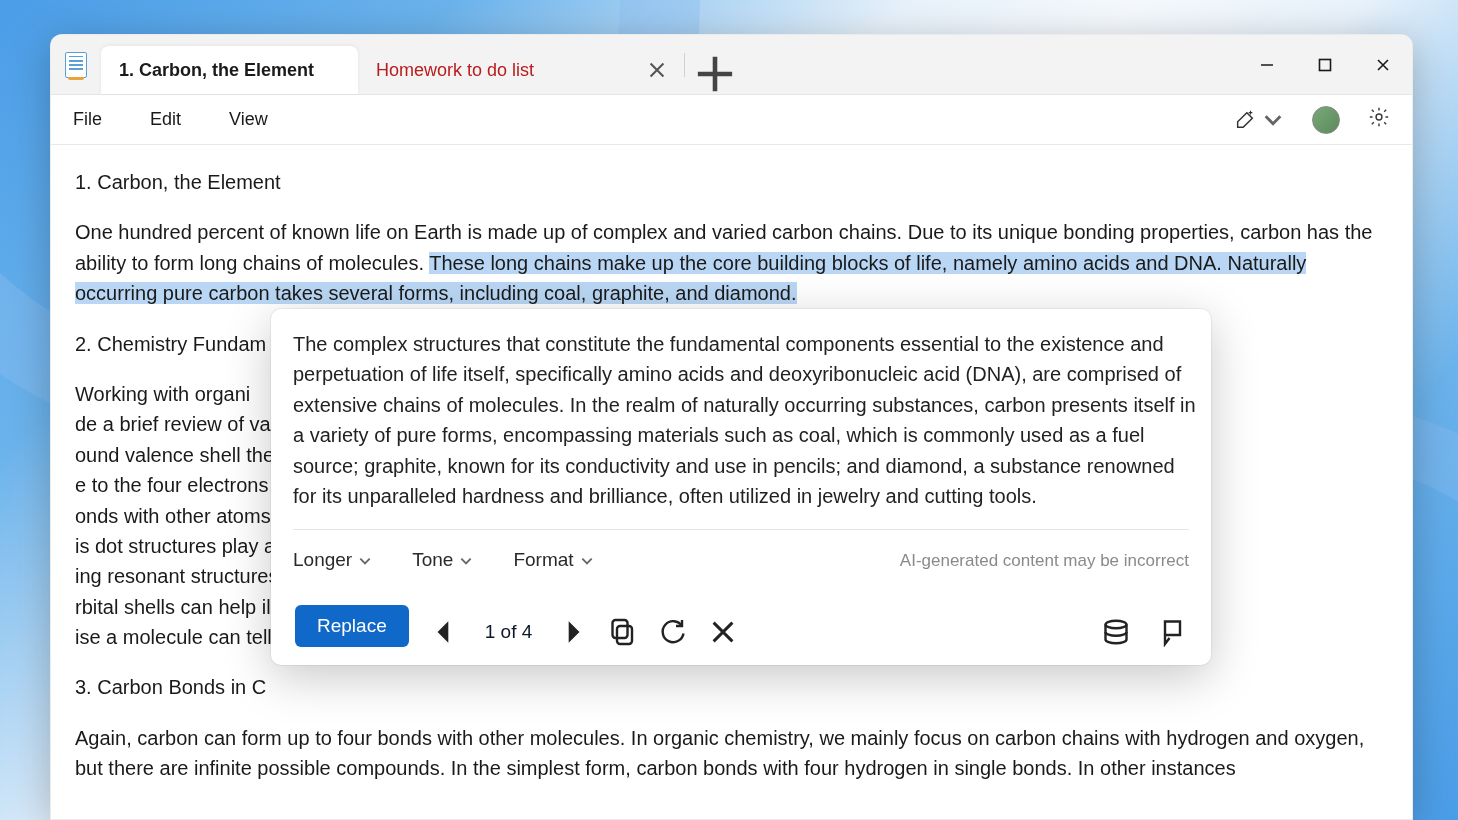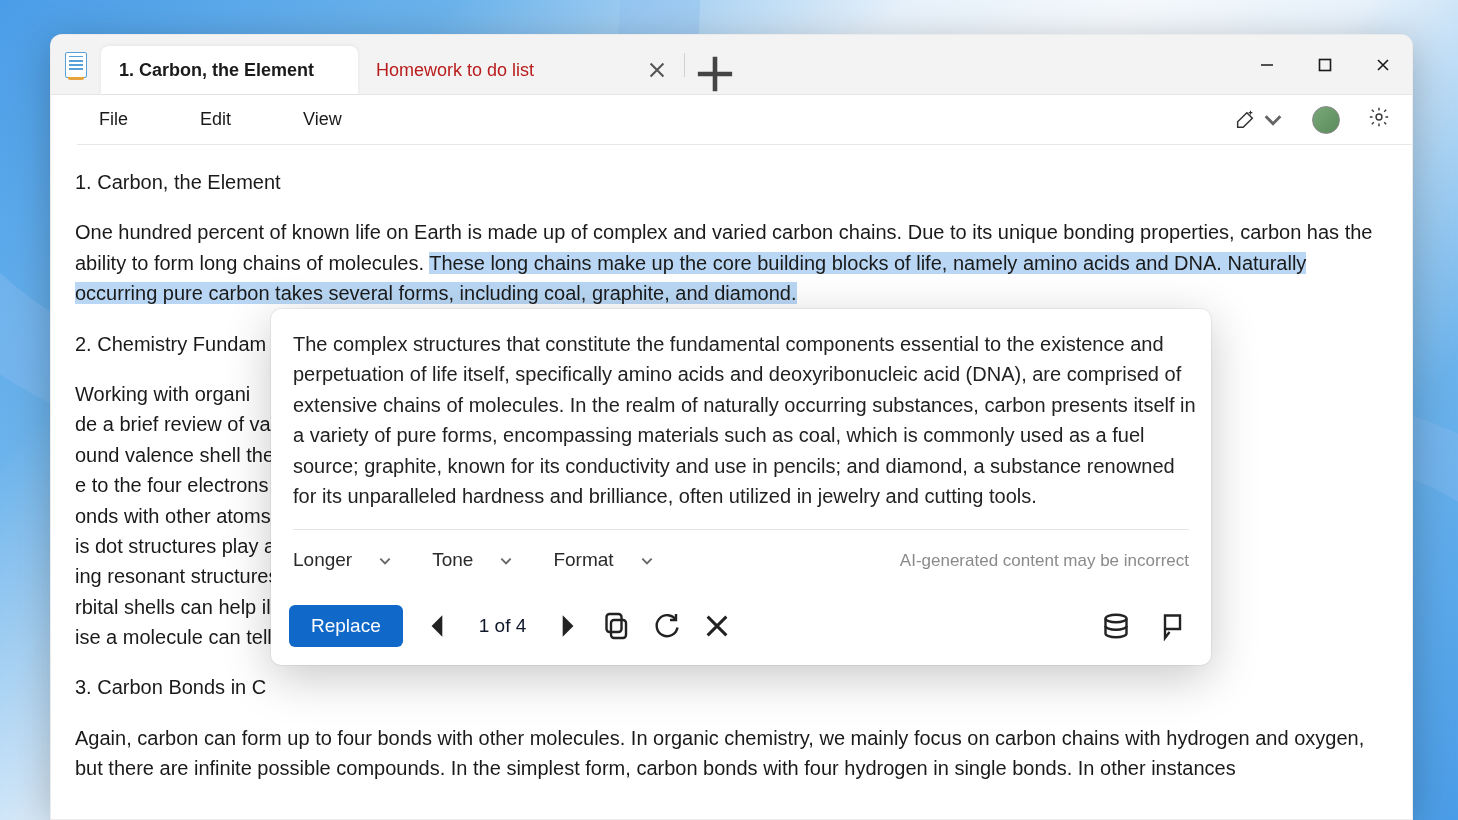--- a/index.html
+++ b/index.html
@@ -127,24 +127,23 @@
 }
 .win-btn svg { width: 14px; height: 14px; }
 
 
 .menubar {
   height: 50px;
   display: flex;
   align-items: center;
   padding: 0 22px;
   border-bottom: 1px solid #e8e8e8;
-  gap: 72px;
+  gap: 48px;
   font-size: 18px;
   color: #1a1a1a;
-  margin-left: 26px;
 }
 .menubar-right {
   margin-left: auto;
   display: flex;
   align-items: center;
   gap: 28px;
 }
 .ai-btn { display:flex; align-items:center; gap:6px; color:#333;}
 .ai-btn svg { width:22px; height:22px;}
 .avatar {
@@ -187,27 +186,27 @@
 }
 .rewrite-divider{ height:1px; background:#e5e5e5; margin:6px 22px 0 22px;}
 .rewrite-options {
   display: flex;
   align-items: center;
   padding: 16px 22px;
   gap: 40px;
   font-size: 19px;
   color: #2a2a2a;
 }
-.opt { display:flex; align-items:center; gap:26px;text-align:center;}
+.opt { display:flex; align-items:center; gap:6px;text-align:center;}
 .chev { color:#666;}
 .disclaimer { margin-left:auto; color:#8a8a8a; font-size:17px;}
 .rewrite-toolbar {
   display: flex;
-  align-items: center;
-  padding: 14px 22px 18px 18px;
+  align-items: flex-end;
+  padding: 14px 22px 18px 24px;
   gap: 20px;
 }
 .replace-btn {
   background: #1068c9;
   color: #fff;
   border: none;
   border-radius: 6px;
   padding: 10px 22px;
   font-size: 19px;
   font-weight: 400;

